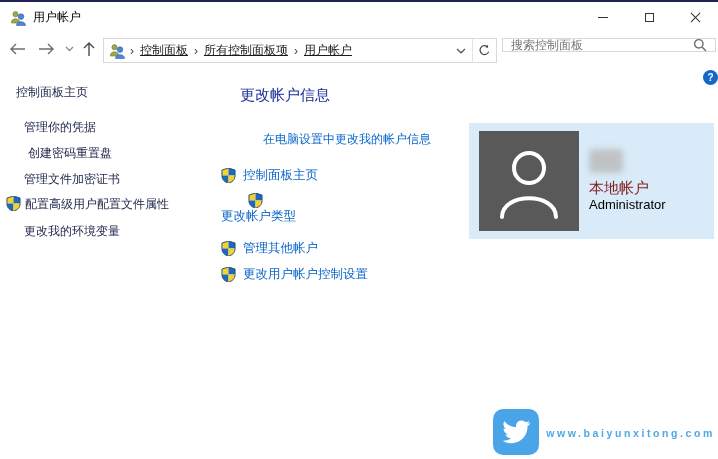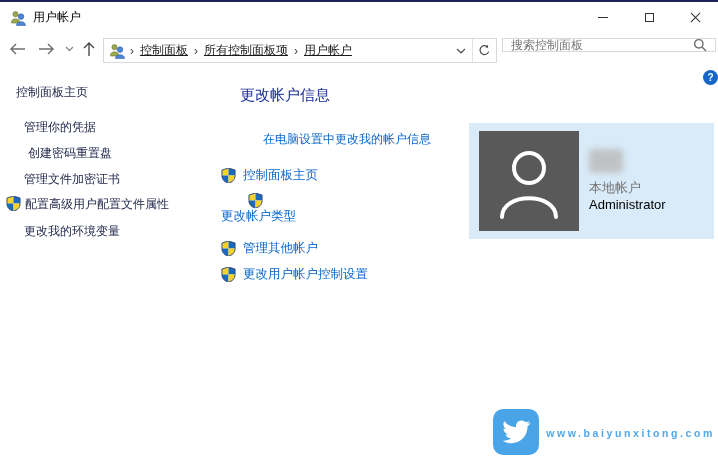--- a/index.html
+++ b/index.html
@@ -46,21 +46,21 @@
   .pc-link { position:absolute; left:263px; top:129px; font-size:12px; color:#0a66cb; cursor:pointer; }
   .task-row { position:absolute; display:flex; align-items:center; cursor:pointer; }
   .task-row .shield { margin-right:7px; }
   .task-row .lbl { font-size:12.5px; color:#0a66cb; white-space:nowrap; }
   .shield { width:15px; height:15px; display:inline-block; }
   
   .account-panel { position:absolute; left:469px; top:121px; width:245px; height:116px; background:#d9ebf8; }
   .avatar { position:absolute; left:10px; top:8px; width:100px; height:100px; background:#595959; }
   .acct-text { position:absolute; left:120px; top:26px; }
   .redacted { width:34px; height:24px; background:#b9b9b9; border-radius:4px; filter:blur(3px); opacity:.8; margin-bottom:6px; }
-  .acct-type { font-size:13px; color:#737373; line-height:17px; }
+  .acct-type { font-size:15px; color:#7f1d1d; line-height:17px; }
   .acct-name { font-size:13px; color:#000; line-height:18px; }
   
   .watermark { position:absolute; right:3px; bottom:4px; display:flex; align-items:center; }
   .wm-badge { width:46px; height:46px; border-radius:10px; background:#49a5e8; display:flex; align-items:center; justify-content:center; margin-right:7px; }
   .wm-text { display:flex; flex-direction:column; align-items:flex-start; }
   .wm-title { font-size:25px; font-weight:bold; color:#d9eefb; -webkit-text-stroke:1.2px #3f9fe3; letter-spacing:1px; line-height:26px; white-space:nowrap; }
   .wm-url { font-size:10.5px; color:#4fa8e8; letter-spacing:2.6px; font-weight:bold; margin-top:2px; white-space:nowrap; }
   svg { display:block; }
   .hidden-defs { position:absolute; width:0; height:0; overflow:hidden; }
 </style>

